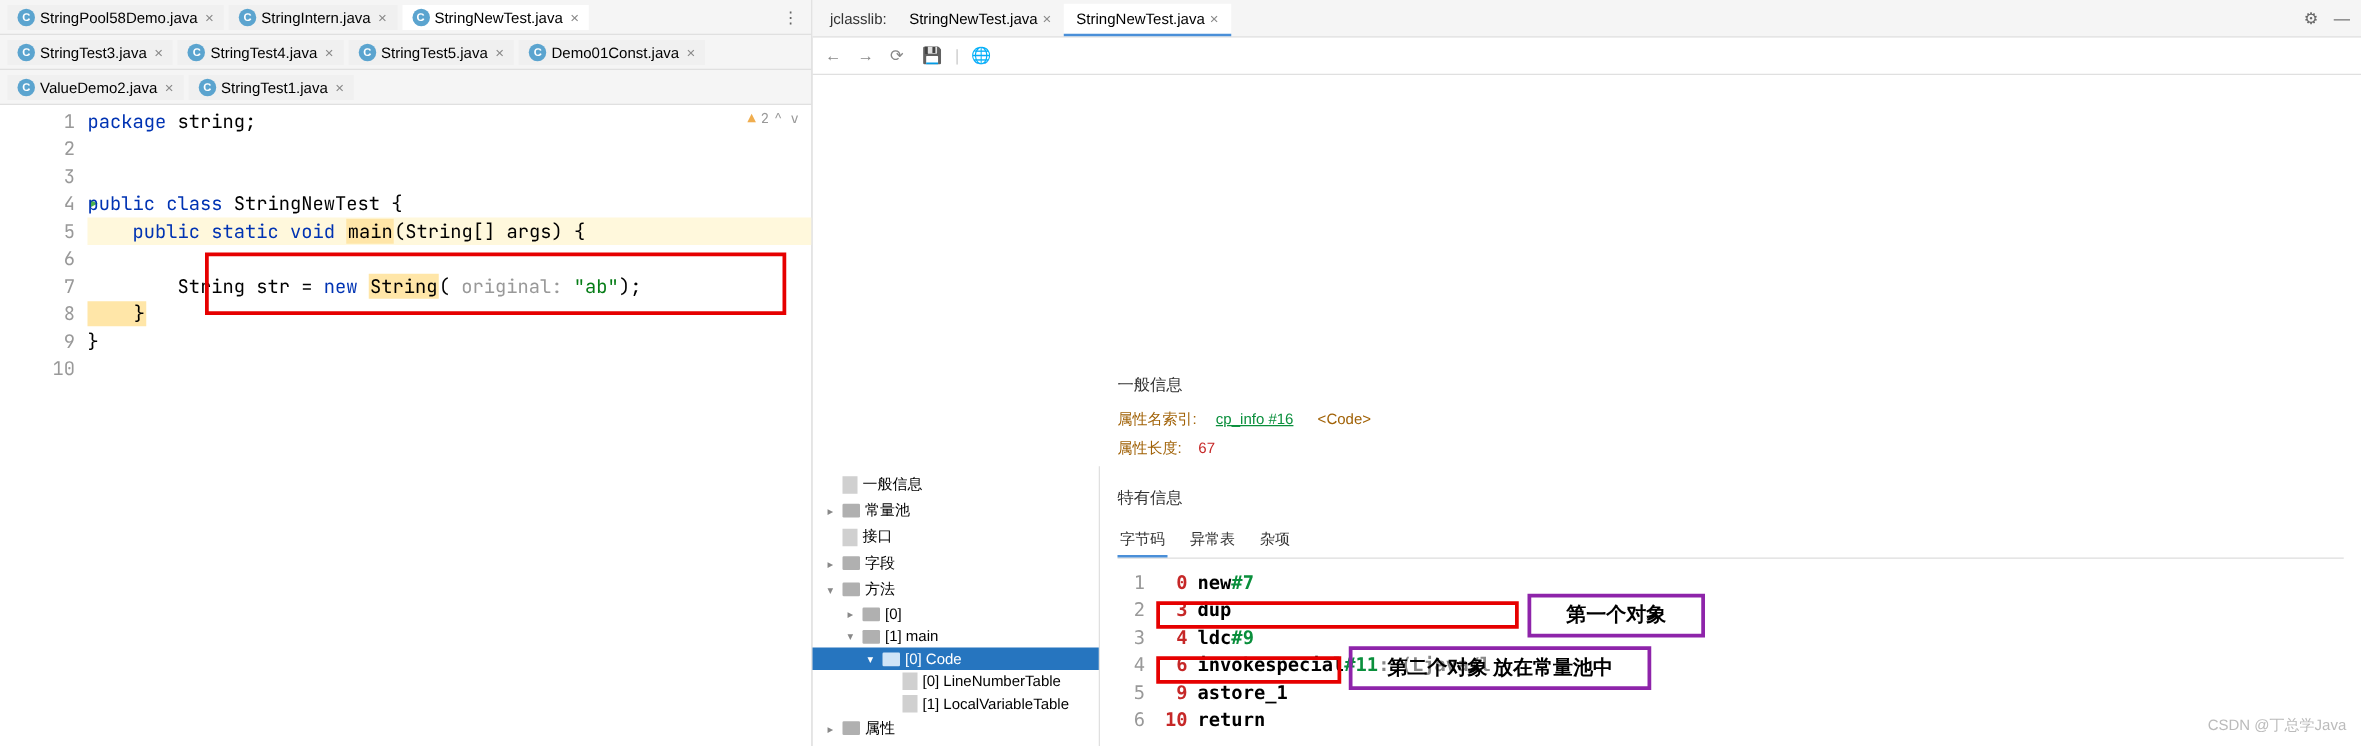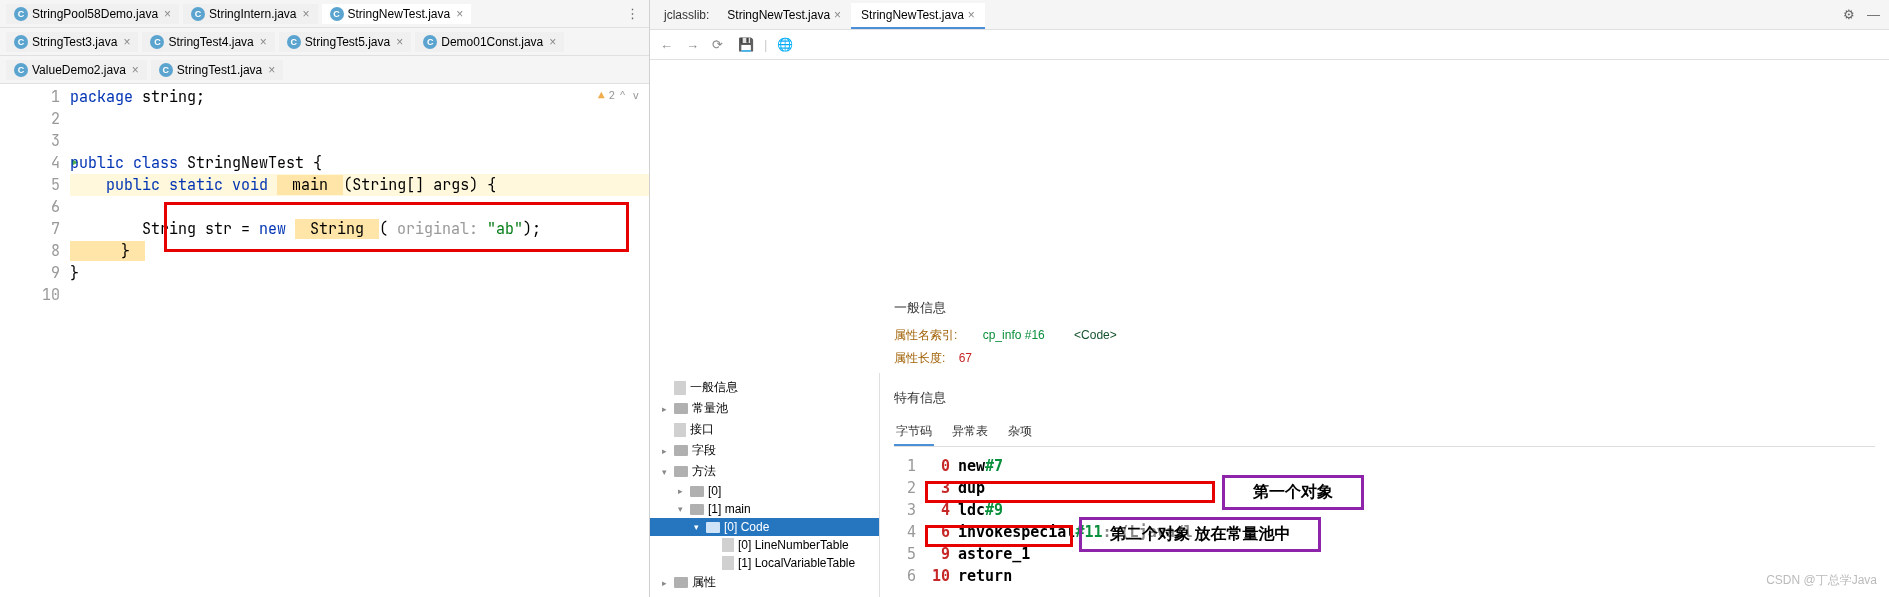--- a/index.html
+++ b/index.html
@@ -17,21 +17,21 @@
 .run-marker { position: absolute; right: -18px; color: #4CAF50; font-size: 10px; }
 .code-area { flex: 1; padding-top: 2px; position: relative; }
 .code-line { height: 22px; line-height: 22px; white-space: pre; }
 .kw { color: #0033b3; }
 .str { color: #067d17; }
 .param-hint { color: #999; }
 .warning-badge { position: absolute; right: 10px; top: 4px; font-size: 11px; color: #999; display: flex; align-items: center; gap: 4px; }
 .warning-triangle { color: #f0ad4e; }
 .red-box { position: absolute; border: 3px solid #e60000; }
 .hl-line { background: #fff8dc; }
-.hl-name { background: #ffe6a8; padding: 0 15px; }
+.hl-name { background: #ffe6a8; padding: 0 1px; }
 .right-panel { flex: 1; display: flex; flex-direction: column; }
 .right-tabs { display: flex; align-items: center; border-bottom: 1px solid #e0e0e0; background: #f5f5f5; height: 30px; padding: 0 6px; }
 .right-tab { padding: 5px 10px; font-size: 12px; cursor: pointer; }
 .right-tab.active { background: #fff; border-bottom: 2px solid #4a8fd8; }
 .right-tab-close { margin-left: 4px; color: #888; }
 .right-tools { margin-left: auto; display: flex; gap: 8px; align-items: center; }
 .tool-icon { width: 16px; height: 16px; color: #666; cursor: pointer; }
 .toolbar { display: flex; align-items: center; gap: 10px; padding: 4px 10px; border-bottom: 1px solid #e0e0e0; height: 30px; }
 .toolbar-icon { width: 16px; height: 16px; color: #888; cursor: pointer; }
 .right-body { flex: 1; display: flex; align-items: flex-end; }
@@ -41,22 +41,22 @@
 .tree-indent { display: inline-block; }
 .tree-arrow { width: 12px; color: #888; font-size: 9px; }
 .tree-item.selected .tree-arrow { color: #fff; }
 .folder-icon { width: 14px; height: 11px; background: #b0b0b0; border-radius: 1px; margin-right: 4px; }
 .tree-item.selected .folder-icon { background: #cfe4f7; }
 .file-icon { width: 12px; height: 14px; background: #d0d0d0; margin-right: 4px; }
 .detail-pane { flex: 1; padding: 10px 14px; font-size: 13px; position: relative; }
 .section-title { font-size: 13px; margin-bottom: 10px; color: #333; }
 .prop-row { margin-bottom: 6px; font-size: 12px; }
 .prop-label { color: #a16207; }
-.link-green { color: #0a8f3c; cursor: pointer; margin: 0 22px; }
-.link-red { color: #14532d; margin-left: 4px; }
+.link-green { color: #0a8f3c; text-decoration: underline; cursor: pointer; margin: 0 12px; }
+.link-red { color: #a16207; margin-left: 4px; }
 .val-red { color: #c62828; margin-left: 10px; }
 .sub-tabs { display: flex; gap: 16px; border-bottom: 1px solid #ddd; margin: 12px 0 8px 0; font-size: 12px; }
 .sub-tab { padding: 4px 2px; cursor: pointer; color: #333; }
 .sub-tab.active { border-bottom: 2px solid #4a8fd8; }
 .bytecode { font-family: Consolas, monospace; font-size: 15px; font-weight: bold; }
 .bc-row { display: flex; height: 22px; align-items: center; }
 .bc-ln { width: 22px; text-align: right; color: #999; font-weight: normal; margin-right: 10px; }
 .bc-off { color: #c62828; width: 24px; text-align: right; margin-right: 8px; }
 .bc-op { color: #000; }
 .bc-ref { color: #0a8f3c; }

